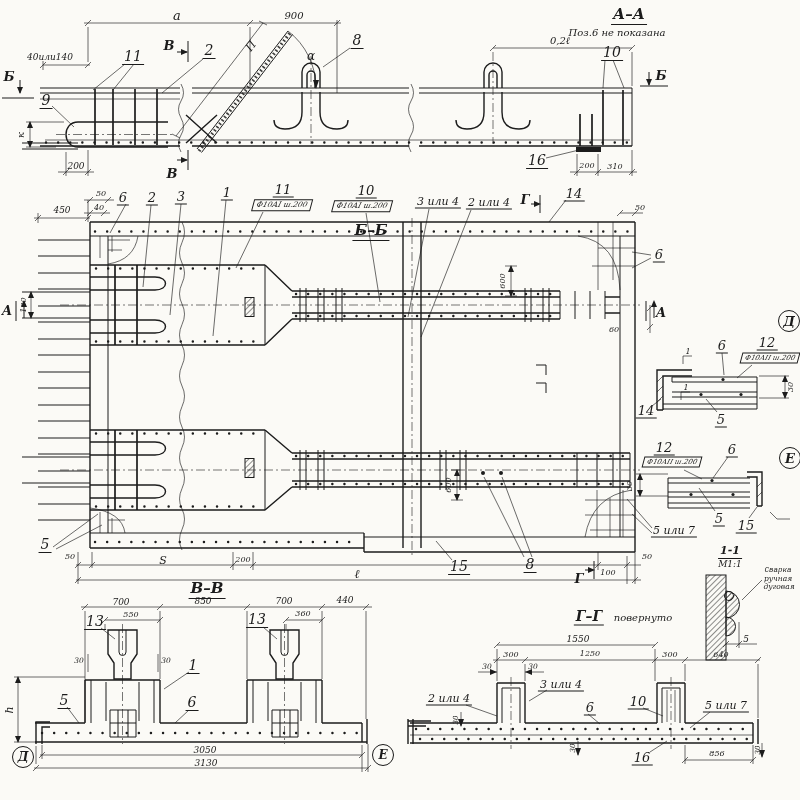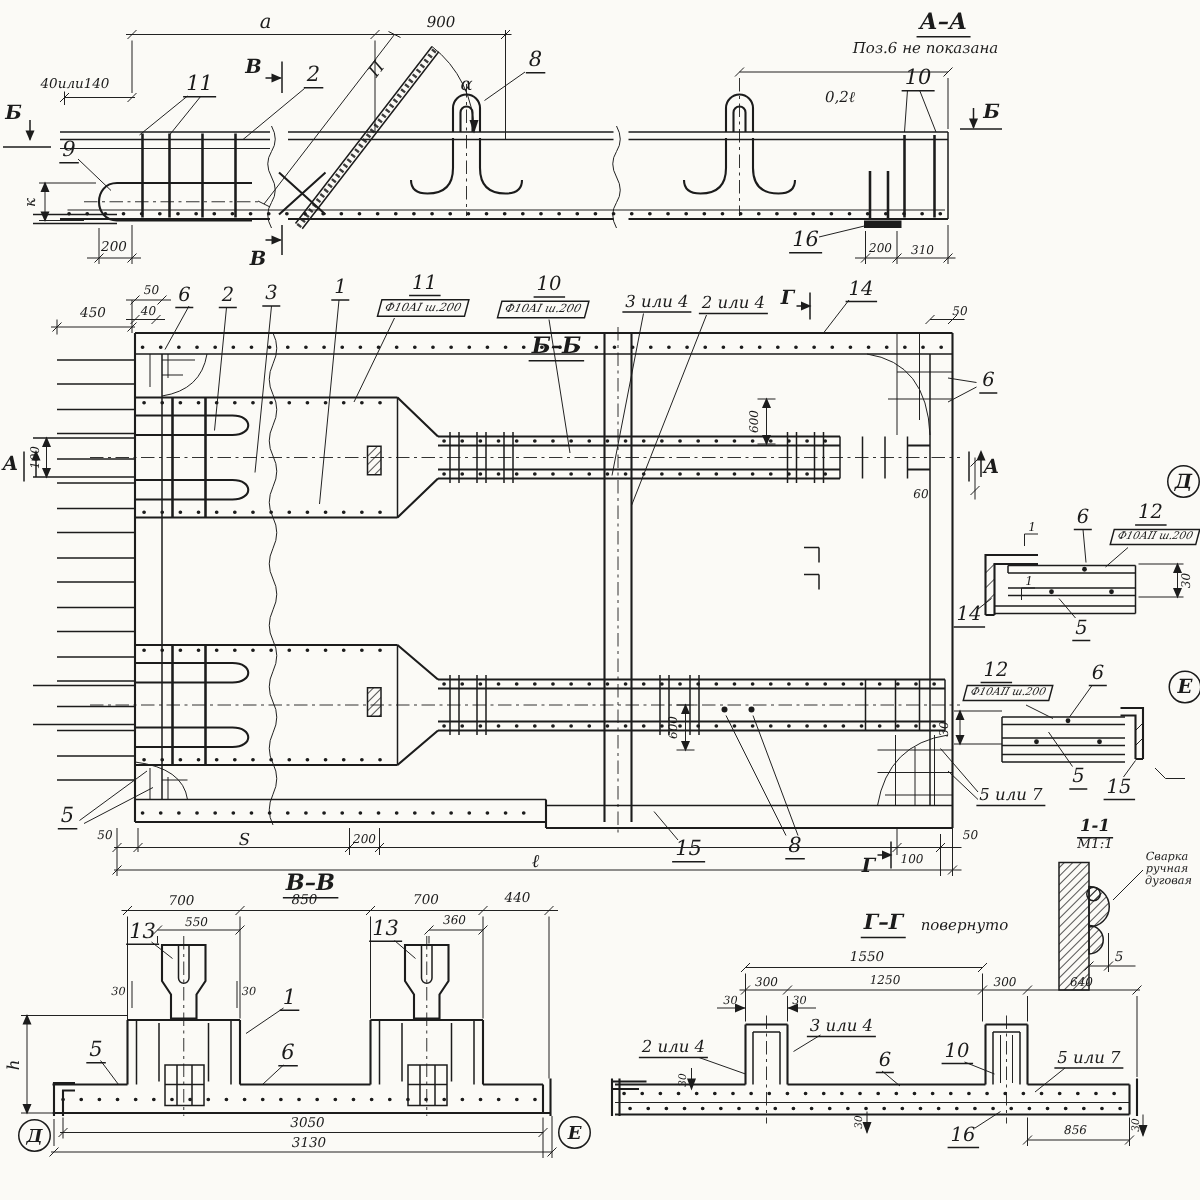--- a/index.html
+++ b/index.html
@@ -263,21 +263,21 @@
 
     <path class="thin" d="M466,705 L497,716 M547,690 L529,701 M588,714 L600,724 M643,708 L663,716 M710,712 L690,728 M650,752 L667,741"></path>
   </g>
 </svg>
 
 <div id="ann-layer">
       <div class="ann title" style="left: 629px; top: 16px; font-size: 15px; transform: translate(-50%, -50%);">А–А</div>
       <div class="ann note" style="left: 617px; top: 33px; font-size: 10px; transform: translate(-50%, -50%);">Поз.6 не показана</div>
       <div class="ann" style="left: 177px; top: 15px; font-size: 13px; transform: translate(-50%, -50%);">а</div>
       <div class="ann" style="left: 294px; top: 16px; font-size: 10px; transform: translate(-50%, -50%);">900</div>
-      <div class="ann" style="left: 560px; top: 41px; font-size: 10px; transform: translate(-50%, -50%); margin-top: 25px;">0,2ℓ</div>
+      <div class="ann" style="left: 560px; top: 41px; font-size: 10px; transform: translate(-50%, -50%);">0,2ℓ</div>
       <div class="ann" style="left: 50px; top: 57px; font-size: 9px; transform: translate(-50%, -50%);">40или140</div>
       <div class="ann mark" style="left: 9px; top: 76px; font-size: 13px; transform: translate(-50%, -50%);">Б</div>
       <div class="ann pos" style="left: 46px; top: 101px; font-size: 14px; transform: translate(-50%, -50%);">9</div>
       <div class="ann pos" style="left: 133px; top: 57px; font-size: 14px; transform: translate(-50%, -50%);">11</div>
       <div class="ann pos" style="left: 209px; top: 51px; font-size: 14px; transform: translate(-50%, -50%);">2</div>
       <div class="ann mark" style="left: 169px; top: 45px; font-size: 13px; transform: translate(-50%, -50%);">В</div>
       <div class="ann mark" style="left: 172px; top: 173px; font-size: 13px; transform: translate(-50%, -50%);">В</div>
       <div class="ann" style="left: 251px; top: 46px; font-size: 11px; transform: translate(-50%, -50%) rotate(-52deg);">П</div>
       <div class="ann" style="left: 311px; top: 56px; font-size: 12px; transform: translate(-50%, -50%);">α</div>
       <div class="ann pos" style="left: 357px; top: 41px; font-size: 14px; transform: translate(-50%, -50%);">8</div>
@@ -334,21 +334,21 @@
       <div class="ann" style="left: 791px; top: 387px; font-size: 8px; transform: translate(-50%, -50%) rotate(-90deg);">30</div>
       <div class="ann circ" style="left: 790px; top: 458px; font-size: 13px; transform: translate(-50%, -50%);">Е</div>
       <div class="ann pos" style="left: 664px; top: 448px; font-size: 13px; transform: translate(-50%, -50%);">12</div>
       <div class="ann flag" style="left: 672px; top: 462px; font-size: 7px; transform: translate(-50%, -50%) skewX(-15deg);">Ф10АII ш.200</div>
       <div class="ann pos" style="left: 732px; top: 450px; font-size: 13px; transform: translate(-50%, -50%);">6</div>
       <div class="ann" style="left: 630px; top: 486px; font-size: 8px; transform: translate(-50%, -50%) rotate(-90deg);">30</div>
       <div class="ann pos" style="left: 719px; top: 519px; font-size: 13px; transform: translate(-50%, -50%);">5</div>
       <div class="ann pos" style="left: 746px; top: 526px; font-size: 13px; transform: translate(-50%, -50%);">15</div>
       <div class="ann title" style="left: 730px; top: 552px; font-size: 11px; transform: translate(-50%, -50%);">1-1</div>
       <div class="ann" style="left: 730px; top: 564px; font-size: 9px; transform: translate(-50%, -50%);">М1:1</div>
-      <div class="ann" style="left: 778px; top: 571px; font-size: 7.5px; transform: translate(-50%, -50%);">Сварка</div>
+      <div class="ann" style="left: 778px; top: 571px; font-size: 7.5px; transform: translate(-50%, -50%); font-family: Liberation Mono, monospace;">Сварка</div>
       <div class="ann" style="left: 778px; top: 579px; font-size: 7.5px; transform: translate(-50%, -50%);">ручная</div>
       <div class="ann" style="left: 779px; top: 587px; font-size: 7.5px; transform: translate(-50%, -50%);">дуговая</div>
       <div class="ann" style="left: 746px; top: 639px; font-size: 9px; transform: translate(-50%, -50%);">5</div>
       <div class="ann title" style="left: 207px; top: 590px; font-size: 15px; transform: translate(-50%, -50%);">В–В</div>
       <div class="ann" style="left: 121px; top: 602px; font-size: 9px; transform: translate(-50%, -50%);">700</div>
       <div class="ann" style="left: 203px; top: 601px; font-size: 9px; transform: translate(-50%, -50%);">850</div>
       <div class="ann" style="left: 284px; top: 601px; font-size: 9px; transform: translate(-50%, -50%);">700</div>
       <div class="ann" style="left: 345px; top: 600px; font-size: 9px; transform: translate(-50%, -50%);">440</div>
       <div class="ann" style="left: 131px; top: 615px; font-size: 8px; transform: translate(-50%, -50%);">550</div>
       <div class="ann" style="left: 303px; top: 614px; font-size: 8px; transform: translate(-50%, -50%);">360</div>

